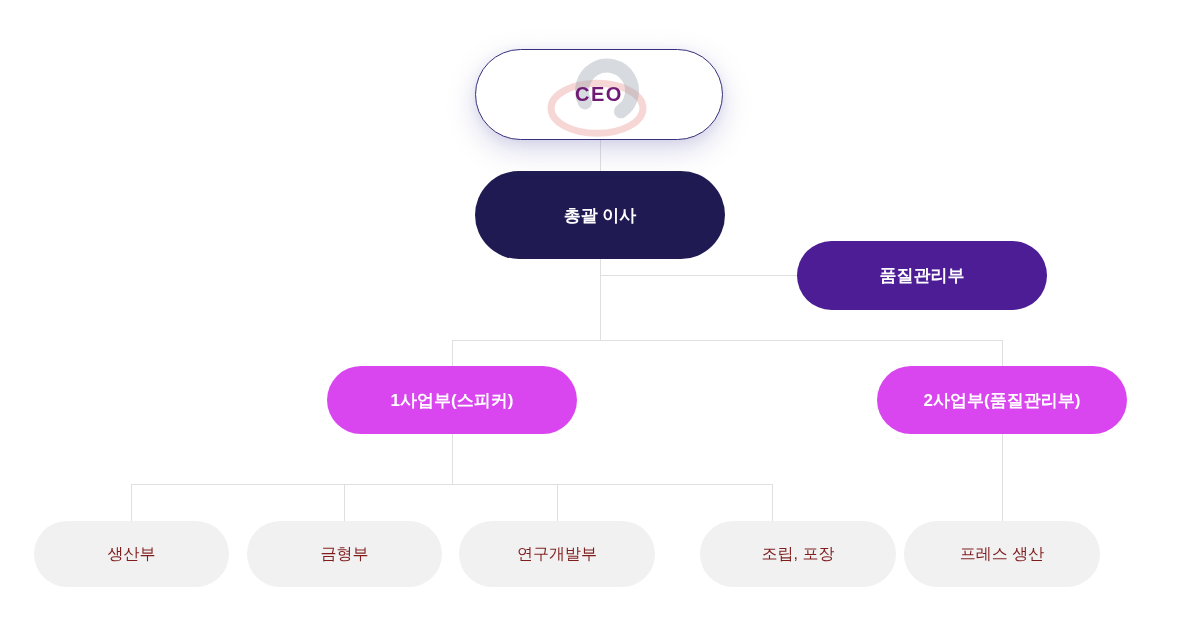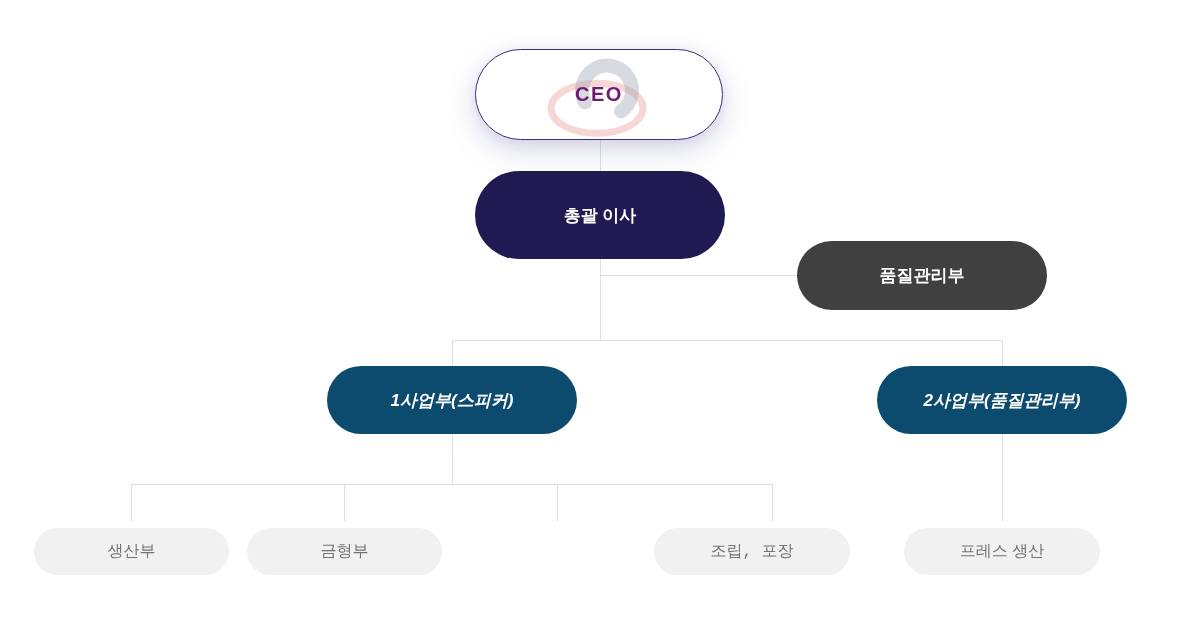--- a/index.html
+++ b/index.html
@@ -45,40 +45,40 @@
   }
 
   
   .node-director {
     left: 475px; top: 171px; width: 250px; height: 88px;
     background: #1f1b52; color: #ffffff; z-index: 2;
   }
   
   .node-quality {
     left: 797px; top: 241px; width: 250px; height: 69px;
-    background: #404040; color: #ffffff; z-index: 2;
+    background: #4c1d95; color: #ffffff; z-index: 2;
   }
   
   .node-division1, .node-division2 {
-    background: #0c4a6e; color: #ffffff; z-index: 2;
-    top: 366px; width: 250px; height: 68px; font-style: italic;
+    background: #d946ef; color: #ffffff; z-index: 2;
+    top: 366px; width: 250px; height: 68px;
   }
   .node-division1 { left: 327px; }
   .node-division2 { left: 877px; }
 
   
   .leaf {
-    background: #f1f1f2; color: #737373;
-    top: 521px; height: 47px;
-    font-weight: 500; font-size: 16px; z-index: 2; margin-top: 7px;
+    background: #f1f1f2; color: #7f1d1d;
+    top: 521px; height: 66px;
+    font-weight: 500; font-size: 16px; z-index: 2;
   }
   .node-production { left: 34px;  width: 195px; }
   .node-mold       { left: 247px; width: 195px; font-family: Liberation Mono, monospace; }
   .node-rnd        { left: 459px; width: 196px; }
-  .node-assembly   { left: 654px; width: 196px; font-family: Liberation Mono, monospace; }
+  .node-assembly   { left: 700px; width: 196px; }
   .node-press      { left: 904px; width: 196px; align-items: center; }
 
   
   .line { position: absolute; background: #dfdfdf; z-index: 1; }
   .l-ceo-director  { left: 600px; top: 140px; width: 1px; height: 32px; }
   .l-director-down { left: 600px; top: 240px; width: 1px; height: 100px; }
   .l-quality-h     { left: 600px; top: 275px; width: 197px; height: 1px; }
   .l-division-bus  { left: 452px; top: 340px; width: 550px; height: 1px; }
   .l-div1-drop     { left: 452px; top: 340px; width: 1px; height: 26px; }
   .l-div2-drop     { left: 1002px; top: 340px; width: 1px; height: 26px; }
@@ -132,20 +132,23 @@
   <div class="node node-division2">
     <span class="label">2사업부(품질관리부)</span>
   </div>
 
   <div class="node leaf node-production">
     <span class="label">생산부</span>
   </div>
   <div class="node leaf node-mold">
     <span class="label">금형부</span>
   </div>
+  <div class="node leaf node-rnd">
+    <span class="label">연구개발부</span>
+  </div>
   <div class="node leaf node-assembly">
     <span class="label">조립, 포장</span>
   </div>
   <div class="node leaf node-press">
     <span class="label">프레스 생산</span>
   </div>
 
 </div>
 
 </body></html>

